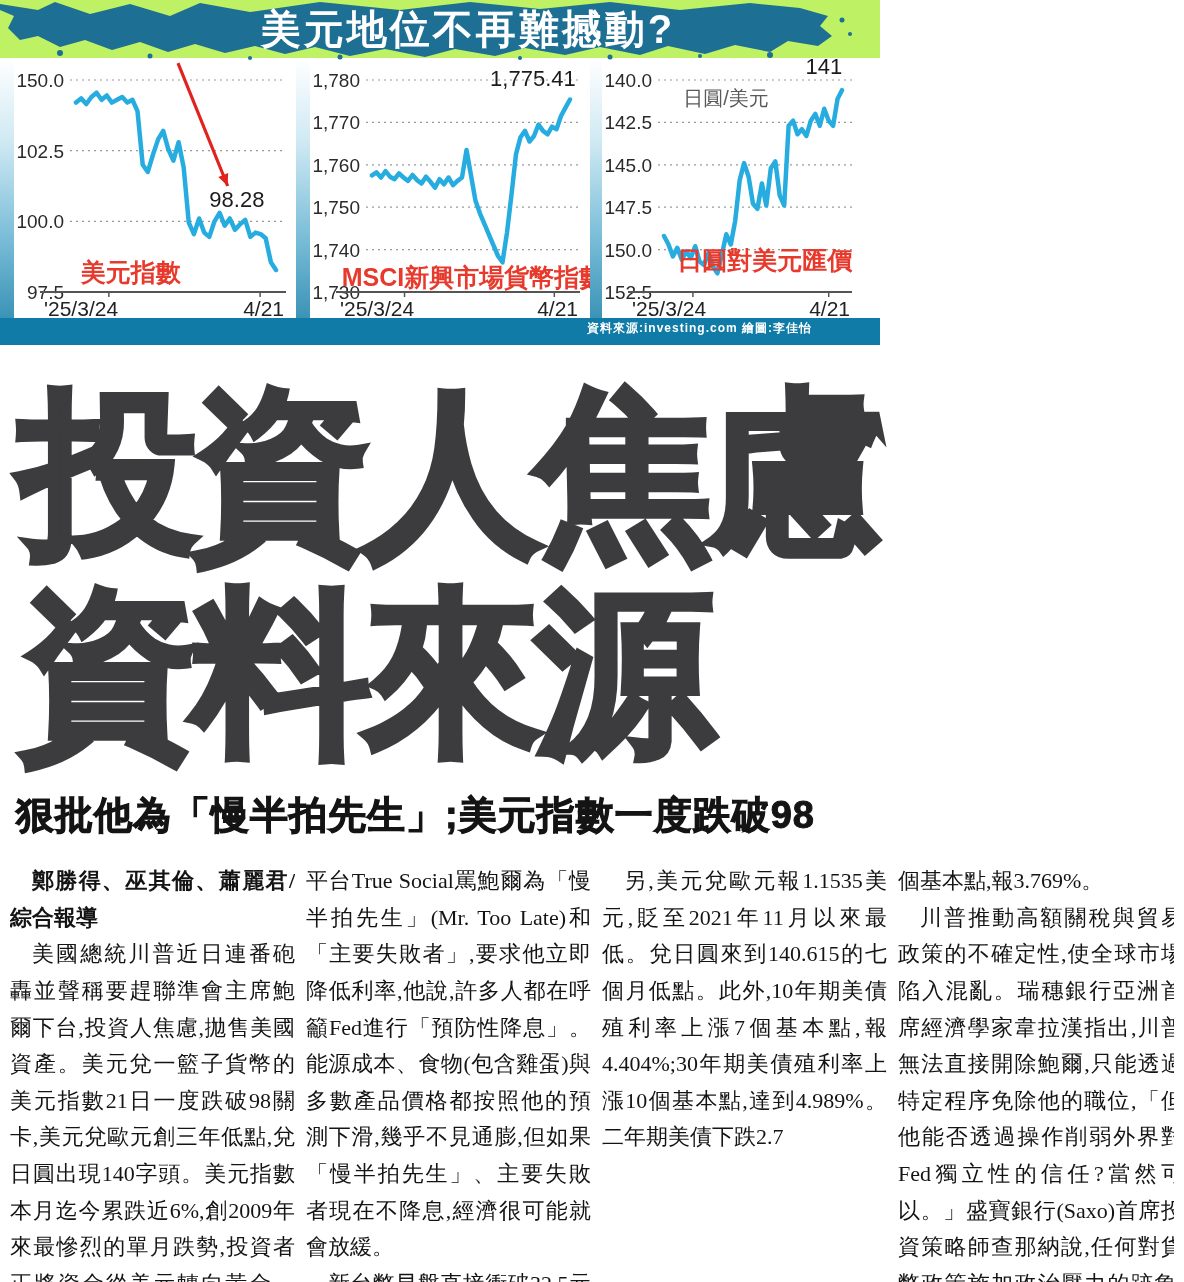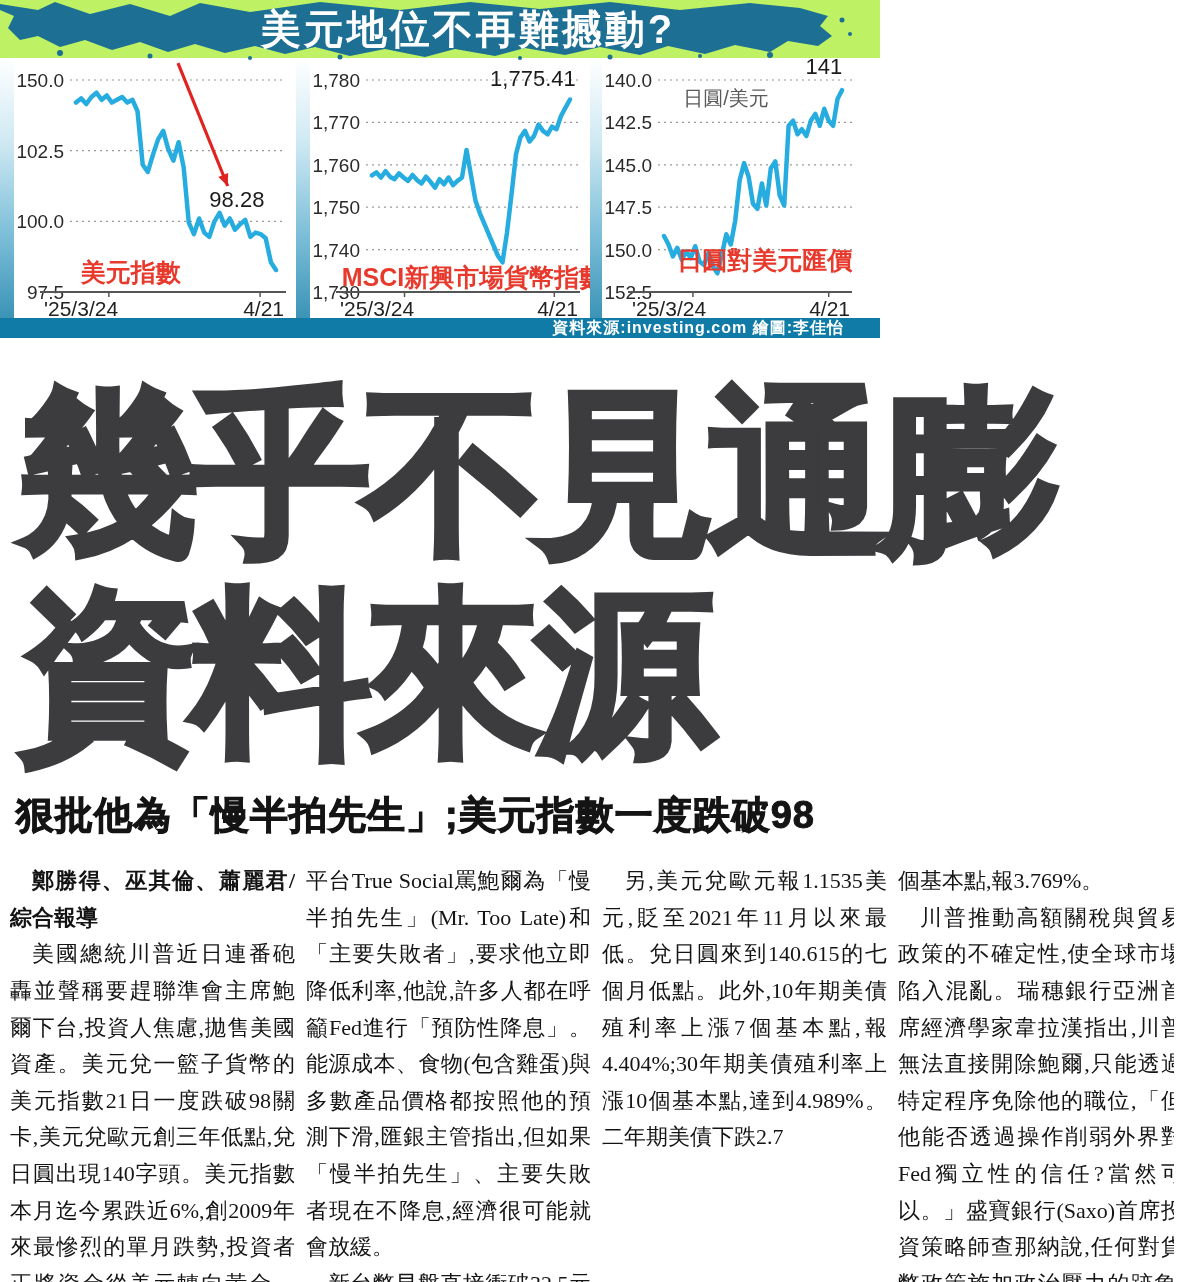--- a/index.html
+++ b/index.html
@@ -18,24 +18,24 @@
     background:linear-gradient(to bottom,#ffffff 0%,#cfe9f3 30%,#7fc0da 62%,#2b89ae 100%); }
   .vbar1 { left:0; width:14px; }
   .vbar2 { left:296px; width:14px; }
   .vbar3 { left:590px; width:12px; }
   .vbar4 { left:862px; width:18px; }
   .panel { position:absolute; top:0; height:260px; background:#fff; }
   .panel1 { left:14px;  width:282px; }
   .panel2 { left:310px; width:280px; }
   .panel3 { left:602px; width:292px; }
   .strip {
-    position:absolute; left:0; top:318px; width:880px; height:20px;
+    position:absolute; left:0; top:318px; width:880px; height:27px;
     background:#0f7ba6; z-index:2;
-    color:#fff; font-size:16px; font-weight:bold; letter-spacing:1px;
-    text-align:right; padding-right:36px; line-height:20px;
+    color:#fff; font-size:12px; font-weight:bold; letter-spacing:1px;
+    text-align:right; padding-right:68px; line-height:20px;
   }
   
   .headline { margin:18px 0 0 20px; line-height:200px;
     font-weight:900; font-size:178px; letter-spacing:-6px; color:#3c3c3e;
     -webkit-text-stroke:6px #3c3c3e; white-space:nowrap; }
   .subheadline { margin:16px 0 13px 16px; font-size:38px; font-weight:bold;
     letter-spacing:1px; color:#141414; -webkit-text-stroke:1px #141414; }
   
   .columns { display:flex; gap:11px; margin:22px 10px 0 10px; height:432px; overflow:hidden; }
   .col { width:285px; flex:0 0 285px; overflow:hidden;
@@ -146,31 +146,31 @@
       </div>
     </div>
 
     <div class="strip">
       <span>資料來源:investing.com 繪圖:李佳怡</span>
     </div>
   </div>
 
   <div style="position:absolute; left:0; top:356px; width:1184px;">
     <div class="headline">
-      <div>幾乎不見通膨</div>
+      <div>投資人焦慮</div>
       <div>資料來源</div>
     </div>
     <div class="subheadline">狠批他為「慢半拍先生」;美元指數一度跌破98</div>
     <div class="columns">
         <div class="col">
           <p class="indent bold">鄭勝得、巫其倫、蕭麗君/綜合報導</p>
           <p class="indent">美國總統川普近日連番砲轟並聲稱要趕聯準會主席鮑爾下台,投資人焦慮,拋售美國資產。美元兌一籃子貨幣的美元指數21日一度跌破98關卡,美元兌歐元創三年低點,兌日圓出現140字頭。美元指數本月迄今累跌近6%,創2009年來最慘烈的單月跌勢,投資者正將資金從美元轉向黃金、日圓等避險資產。</p>
         </div>
         <div class="col">
-          <p>平台True Social罵鮑爾為「慢半拍先生」(Mr. Too Late)和「主要失敗者」,要求他立即降低利率,他說,許多人都在呼籲Fed進行「預防性降息」。能源成本、食物(包含雞蛋)與多數產品價格都按照他的預測下滑,匯銀主管指出,但如果「慢半拍先生」、主要失敗者現在不降息,經濟很可能就會放緩。</p>
+          <p>平台True Social罵鮑爾為「慢半拍先生」(Mr. Too Late)和「主要失敗者」,要求他立即降低利率,他說,許多人都在呼籲Fed進行「預防性降息」。能源成本、食物(包含雞蛋)與多數產品價格都按照他的預測下滑,幾乎不見通膨,但如果「慢半拍先生」、主要失敗者現在不降息,經濟很可能就會放緩。</p>
           <p class="indent">新台幣早盤直接衝破32.5元重要心理關卡,盤中一度升值近1.7角,終場收32.46元,總成交量14.845億美元。匯銀主管指出</p>
         </div>
         <div class="col">
           <p class="indent">另,美元兌歐元報1.1535美元,貶至2021年11月以來最低。兌日圓來到140.615的七個月低點。此外,10年期美債殖利率上漲7個基本點,報4.404%;30年期美債殖利率上漲10個基本點,達到4.989%。二年期美債下跌2.7</p>
         </div>
         <div class="col">
           <p>個基本點,報3.769%。</p>
           <p class="indent">川普推動高額關稅與貿易政策的不確定性,使全球市場陷入混亂。瑞穗銀行亞洲首席經濟學家韋拉漢指出,川普無法直接開除鮑爾,只能透過特定程序免除他的職位,「但他能否透過操作削弱外界對Fed獨立性的信任?當然可以。」盛寶銀行(Saxo)首席投資策略師查那納說,任何對貨幣政策施加政治壓力的跡象,都可能削弱Fed的獨立性,使利率走向更加複雜難測。</p>
         </div>
       </div>

